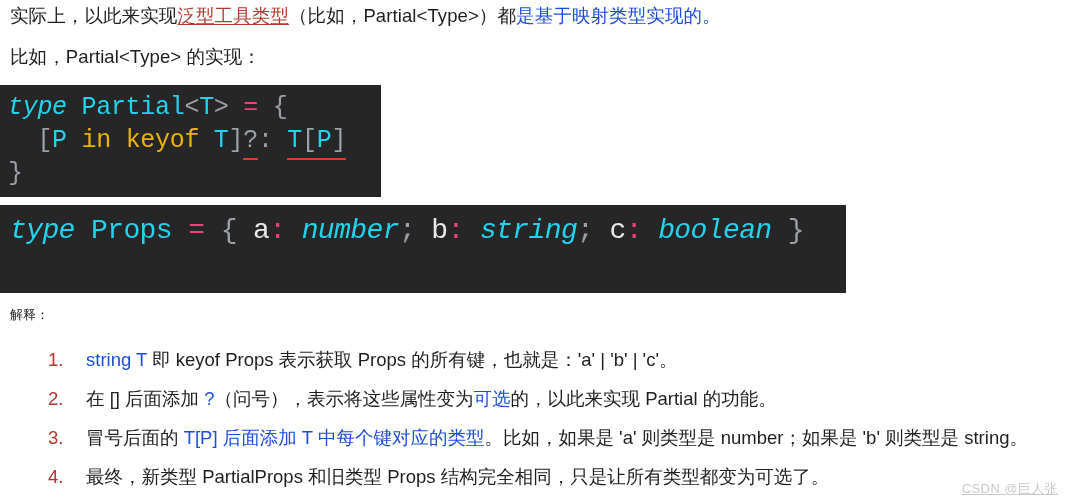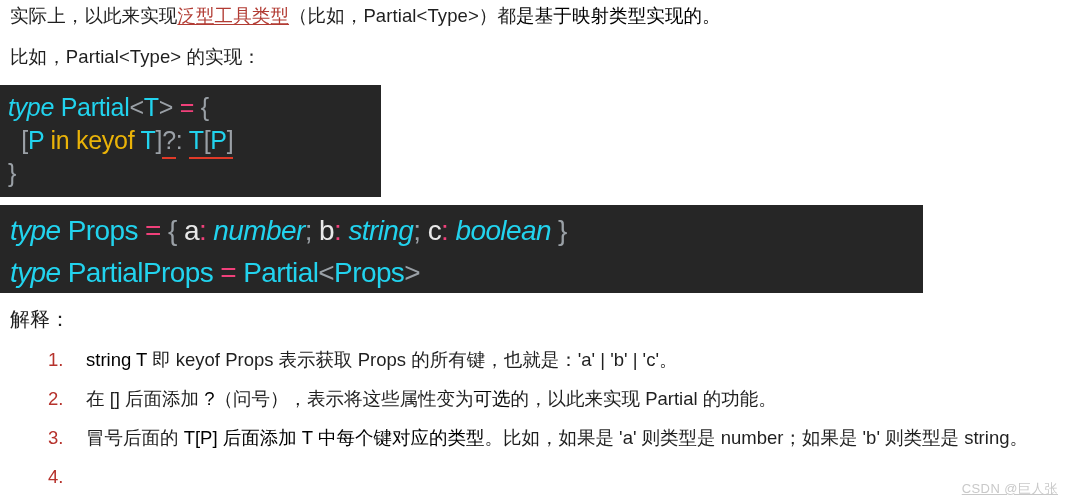--- a/index.html
+++ b/index.html
@@ -30,42 +30,42 @@
   #para-2 { top: 45px; }
 
   .link-red {
     color: #b23c34;
     text-decoration: underline;
     text-decoration-color: #b23c34;
     text-underline-offset: 2px;
     text-align: center;
   }
   .red-text {
-    color: #000000;
+    color: #1d4ed8;
   }
 
   
   .code-block {
     position: absolute;
     background: #262626;
-    font-family: Liberation Sans, sans-serif;
+    font-family: Liberation Mono, monospace;
     box-sizing: border-box;
     overflow: hidden;
   }
   #code-block-1 {
     left: 0px;
     top: 85px;
     width: 381px;
     height: 112px;
     padding: 6px 0 4px 8px;
   }
   #code-block-2 {
     left: 0px;
     top: 205px;
-    width: 923px;
+    width: 846px;
     height: 88px;
     padding: 5px 0 3px 10px;
   }
   .code-line {
     white-space: pre;
     line-height: 1.0;
   }
   #code-block-1 .code-line {
     font-size: 25px;
     line-height: 33px;
@@ -98,21 +98,21 @@
     bottom: -5px;
     height: 2.5px;
     background: #e03a28;
   }
 
   
   #explain-label {
     position: absolute;
     left: 10px;
     top: 306px;
-    font-size: 20px;
+    font-size: 13px;
     white-space: nowrap;
     color: #1f1f1f;
   }
   #ordered-list {
     position: absolute;
     left: 0px;
     top: 345px;
     width: 1070px;
     margin: 0;
     padding: 0;
@@ -159,25 +159,24 @@
   <div>
       <div class="code-line"><span class="tok-kw">type</span><span class="tok-plain"> </span><span class="tok-type">Partial</span><span class="tok-punct">&lt;</span><span class="tok-type">T</span><span class="tok-punct">&gt;</span><span class="tok-plain"> </span><span class="tok-op">=</span><span class="tok-plain"> </span><span class="tok-punct">{</span></div>
       <div class="code-line"><span class="tok-plain">  </span><span class="tok-punct">[</span><span class="tok-type">P</span><span class="tok-plain"> </span><span class="tok-in">in</span><span class="tok-plain"> </span><span class="tok-in">keyof</span><span class="tok-plain"> </span><span class="tok-type">T</span><span class="tok-punct">]</span><span class="tok-punct underline-red">?</span><span class="tok-punct">:</span><span class="tok-plain"> </span><span class="underline-red"><span class="tok-type">T</span><span class="tok-punct">[</span><span class="tok-type">P</span><span class="tok-punct">]</span></span></div>
       <div class="code-line"><span class="tok-punct">}</span></div>
     </div>
 </div>
 
 <div class="code-block" id="code-block-2">
   <div>
       <div class="code-line"><span class="tok-kw">type</span><span class="tok-plain"> </span><span class="tok-type">Props</span><span class="tok-plain"> </span><span class="tok-op">=</span><span class="tok-plain"> </span><span class="tok-punct">{</span><span class="tok-plain"> </span><span class="tok-prop">a</span><span class="tok-op">:</span><span class="tok-plain"> </span><span class="tok-type-i">number</span><span class="tok-punct">;</span><span class="tok-plain"> </span><span class="tok-prop">b</span><span class="tok-op">:</span><span class="tok-plain"> </span><span class="tok-type-i">string</span><span class="tok-punct">;</span><span class="tok-plain"> </span><span class="tok-prop">c</span><span class="tok-op">:</span><span class="tok-plain"> </span><span class="tok-type-i">boolean</span><span class="tok-plain"> </span><span class="tok-punct">}</span></div>
-      <div class="code-line"><span class="tok-kw">type</span><span class="tok-plain"> </span><span class="tok-type">PartialProps</span><span class="tok-plain"> </span><span class="tok-op">=</span><span class="tok-plain"> </span><span class="tok-type">Partial</span><span class="tok-punct">&lt;</span><span class="tok-type">Props</span><span class="tok-punct">&gt;</span></div>
     </div>
 </div>
 
 <div id="explain-label">解释：</div>
 <ol id="ordered-list">
     <li><span class="li-num">1.</span><span class="red-text">string T</span><span> 即 keyof Props 表示获取 Props 的所有键，也就是：'a' | 'b' | 'c'。</span></li>
     <li><span class="li-num">2.</span><span>在 [] 后面添加 </span><span class="red-text">?</span><span>（问号），表示将这些属性变为</span><span class="red-text">可选</span><span>的，以此来实现 Partial 的功能。</span></li>
     <li><span class="li-num">3.</span><span>冒号后面的 </span><span class="red-text">T[P] 后面添加 T 中每个键对应的类型</span><span>。比如，如果是 'a' 则类型是 number；如果是 'b' 则类型是 string。</span></li>
-    <li><span class="li-num">4.</span></li>
+    <li><span class="li-num">4.</span><span>最终，新类型 PartialProps 和旧类型 Props 结构完全相同，只是让所有类型都变为可选了。</span></li>
   </ol>
 
 <div id="watermark">CSDN @巨人张</div>
 
 </body></html>

